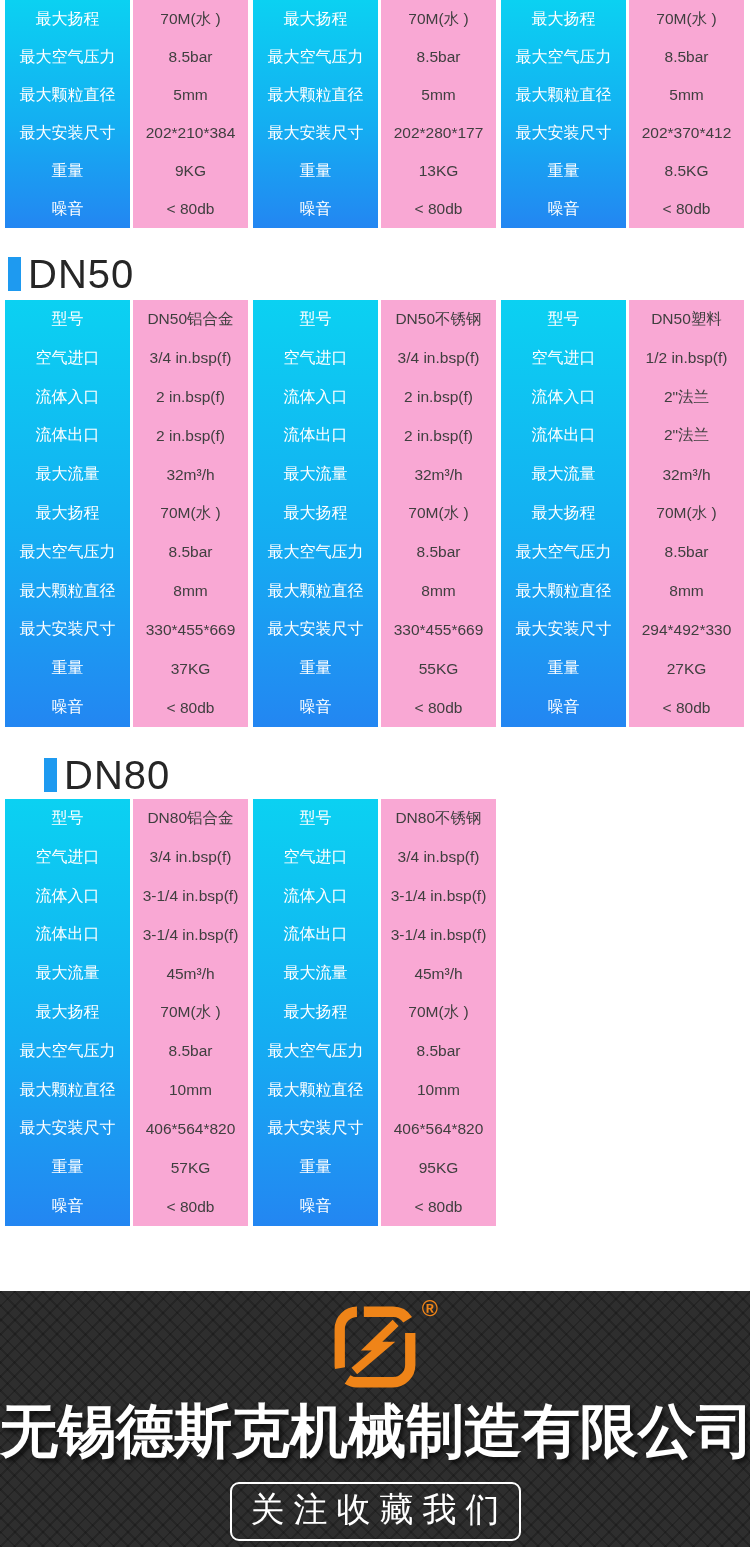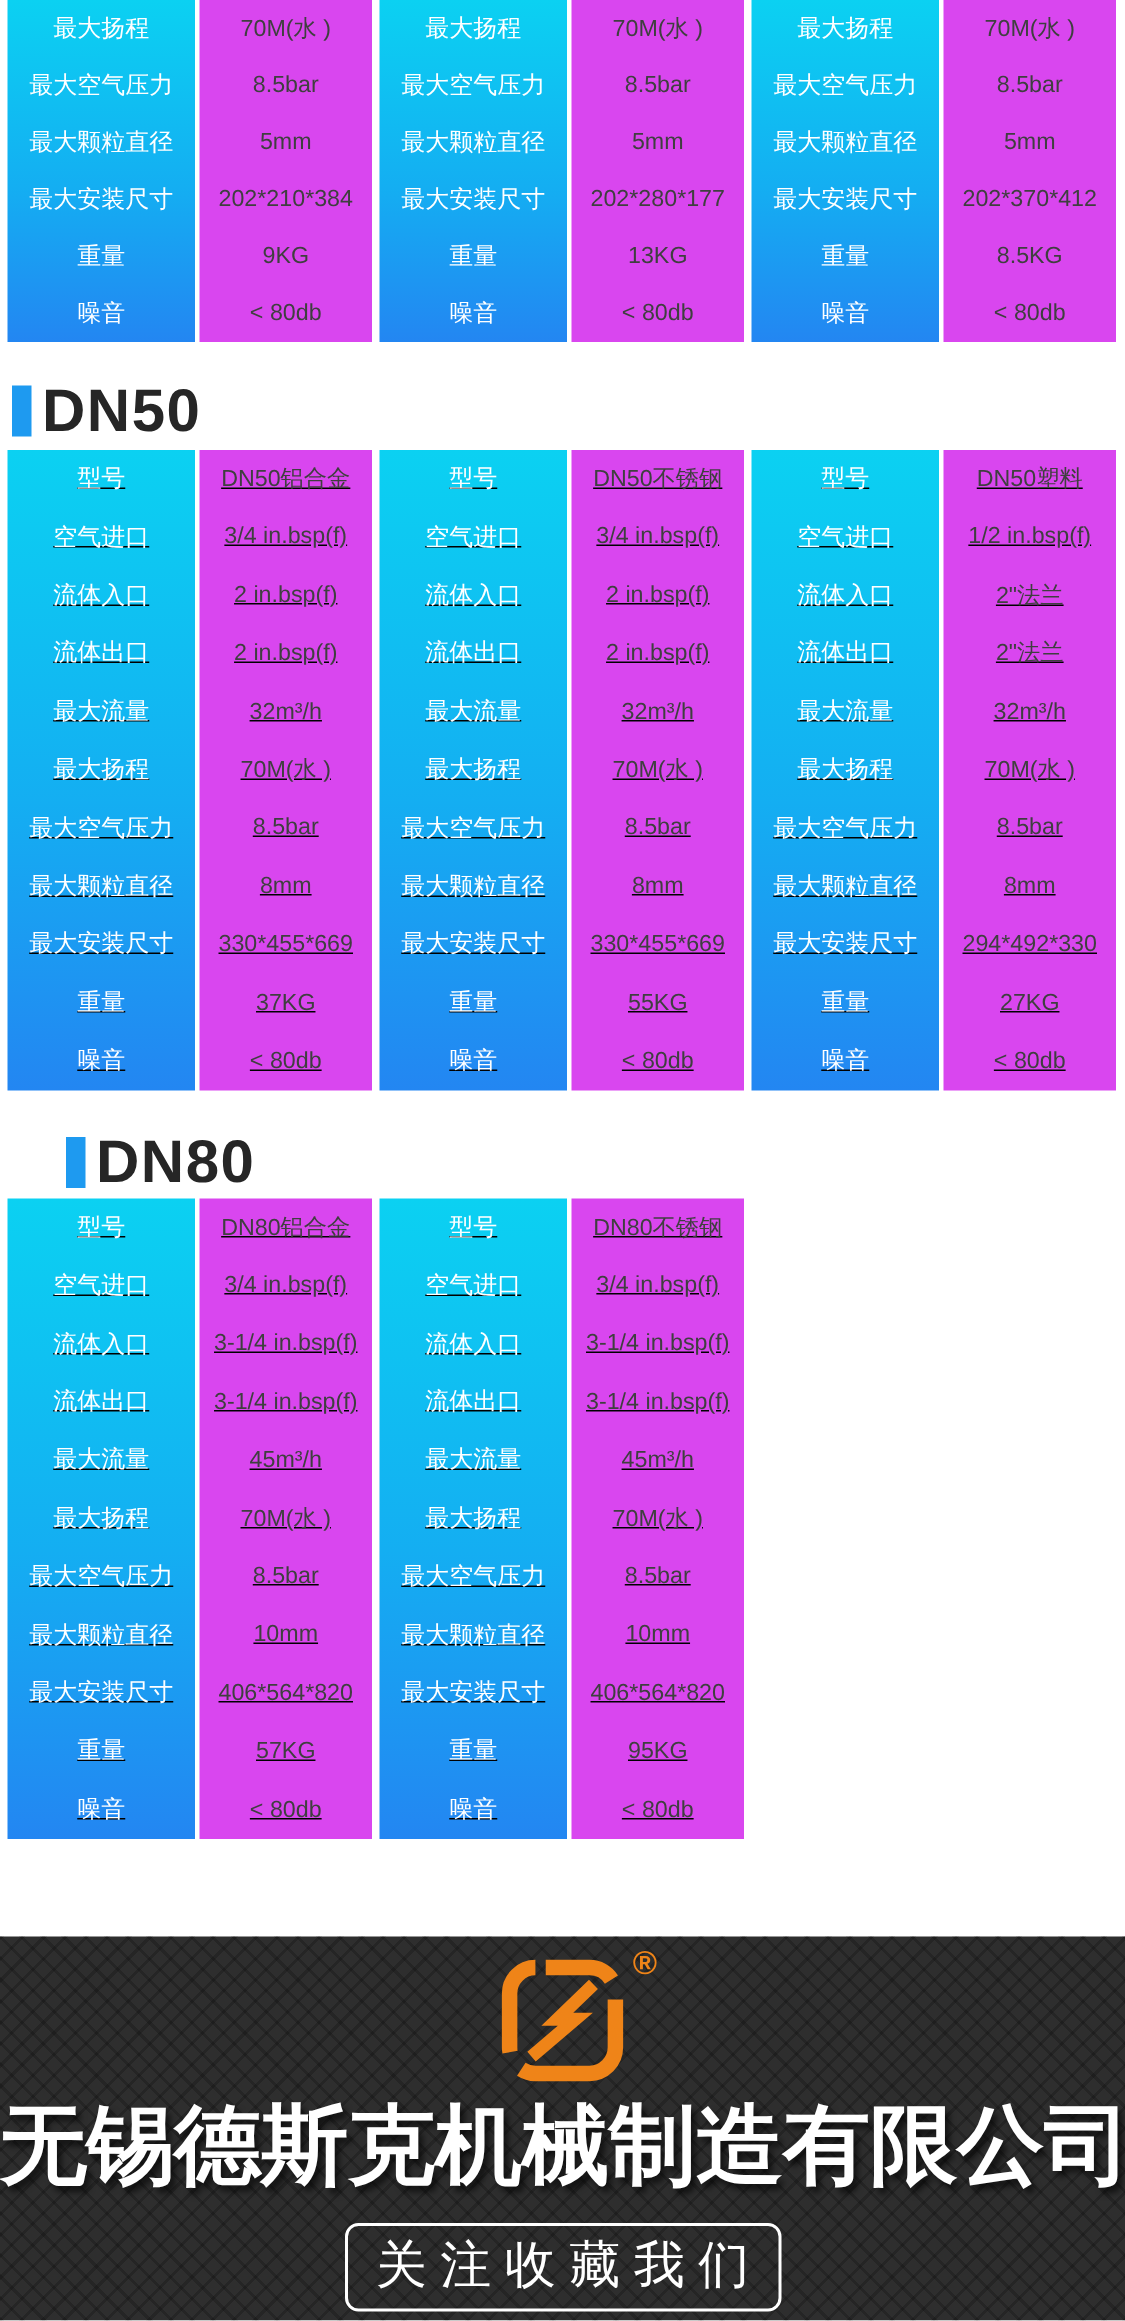--- a/index.html
+++ b/index.html
@@ -13,40 +13,40 @@
   
   .tables-row{
     display:flex;gap:5px;padding:0 6px 0 5px;align-items:flex-end;
   }
   .spec-table{display:flex;gap:3px;}
   .col{display:flex;flex-direction:column;}
   .label-col{
     width:125px;
     background:linear-gradient(180deg,#0bd1f2 0%,#14aef2 55%,#2386f2 100%);
   }
-  .value-col{width:115px;background:#d946ef;}
+  .value-col{width:115px;background:#f9a8d4;}
   .cell{
     flex:1;display:flex;align-items:center;justify-content:center;
     font-size:16px;white-space:nowrap;
   }
   .label-cell{color:#ffffff;}
   .value-cell{color:#3f3f3f;font-size:15.5px;}
   .h-clip .col{height:228px;}
-  .h-full .col{height:427px;text-decoration:underline;}
+  .h-full .col{height:427px;}
 
   
   .sec-header{
     display:flex;align-items:center;margin:24px 0 4px 8px;height:44px;
   }
   .sec-header.dn80{margin-top:26px;margin-bottom:2px;margin-left:44px;}
   .accent-bar{
     display:inline-block;width:13px;height:34px;background:#1e9af0;margin-right:7px;
   }
   .sec-title{
-    margin:0;font-size:40px;font-weight:700;color:#262626;letter-spacing:1px;
+    margin:0;font-size:40px;font-weight:400;color:#262626;letter-spacing:1px;
     line-height:1;
   }
 
   
   .footer{
     position:absolute;left:0;bottom:0;width:750px;height:256px;
     background-color:#2e2e2e;
     background-image:
       repeating-linear-gradient(45deg,rgba(0,0,0,.20) 0 2px,transparent 2px 10px),
       repeating-linear-gradient(135deg,rgba(0,0,0,.20) 0 2px,transparent 2px 10px);

